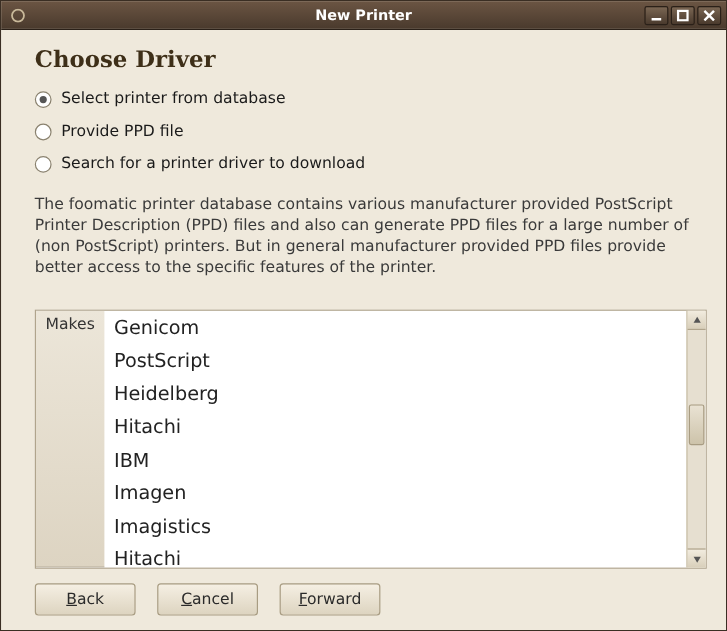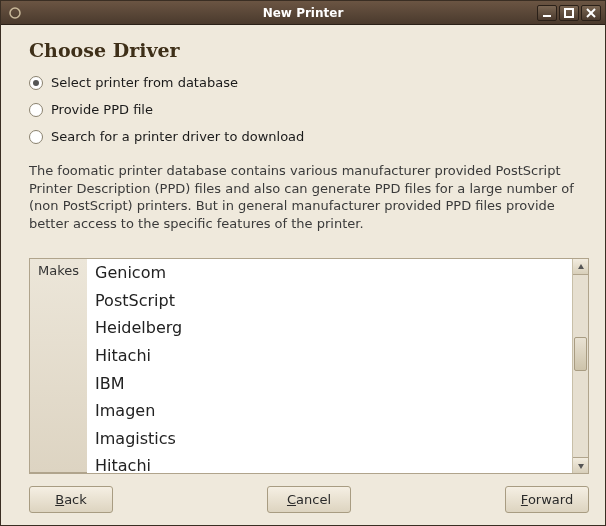--- a/index.html
+++ b/index.html
@@ -154,22 +154,22 @@
     left: 1px; right: 1px;
     top: 34%;
     height: 34px;
     background: linear-gradient(to bottom,#e9e2d3,#cdc3aa);
     border: 1px solid #a89c82;
     border-radius: 2px;
   }
   .sb-btn svg { width:8px;height:8px;fill:#555; }
   .button-row {
     display: flex;
-    justify-content: space-between;
-    gap: 8px;
+    justify-content: flex-start;
+    gap: 18px;
     margin-top: 12px;
   }
   .btn {
     min-width: 84px;
     padding: 5px 14px;
     background: linear-gradient(to bottom,#f5efe3,#ddd4c0);
     border: 1px solid #a89c82;
     border-radius: 3px;
     color: #2a2a2a;
     cursor: pointer;

